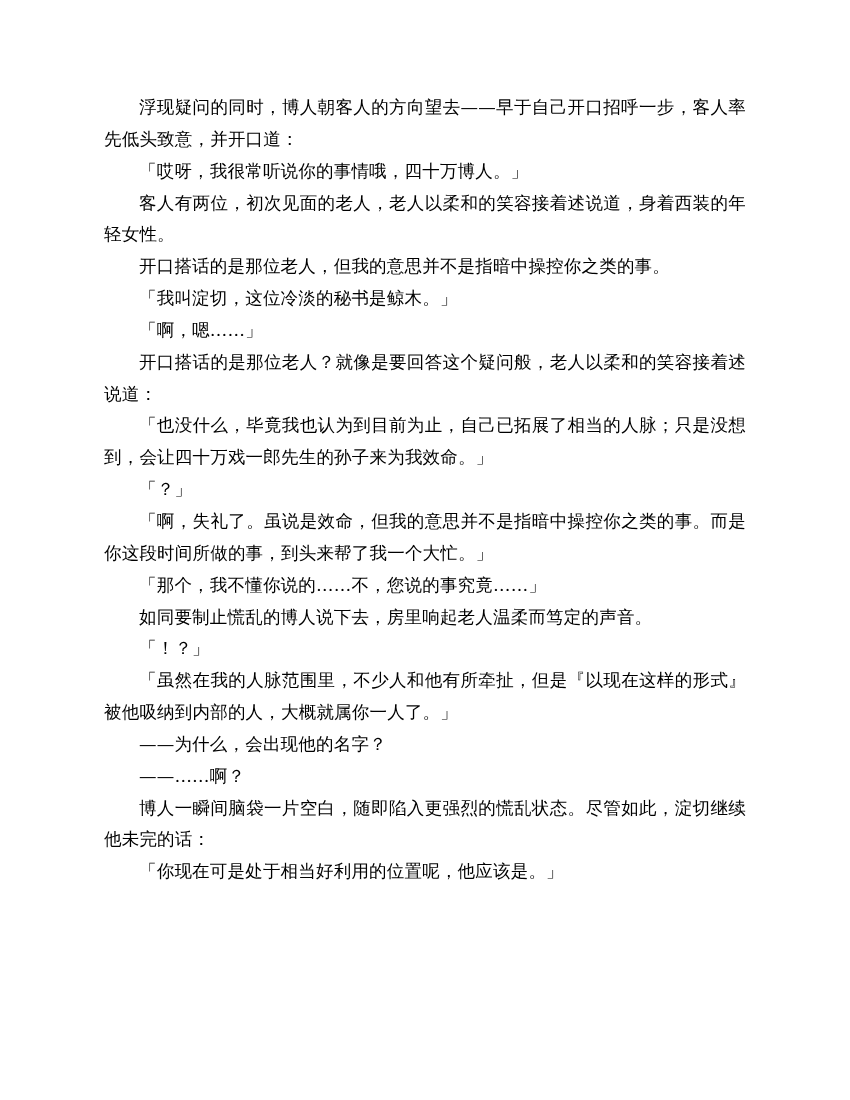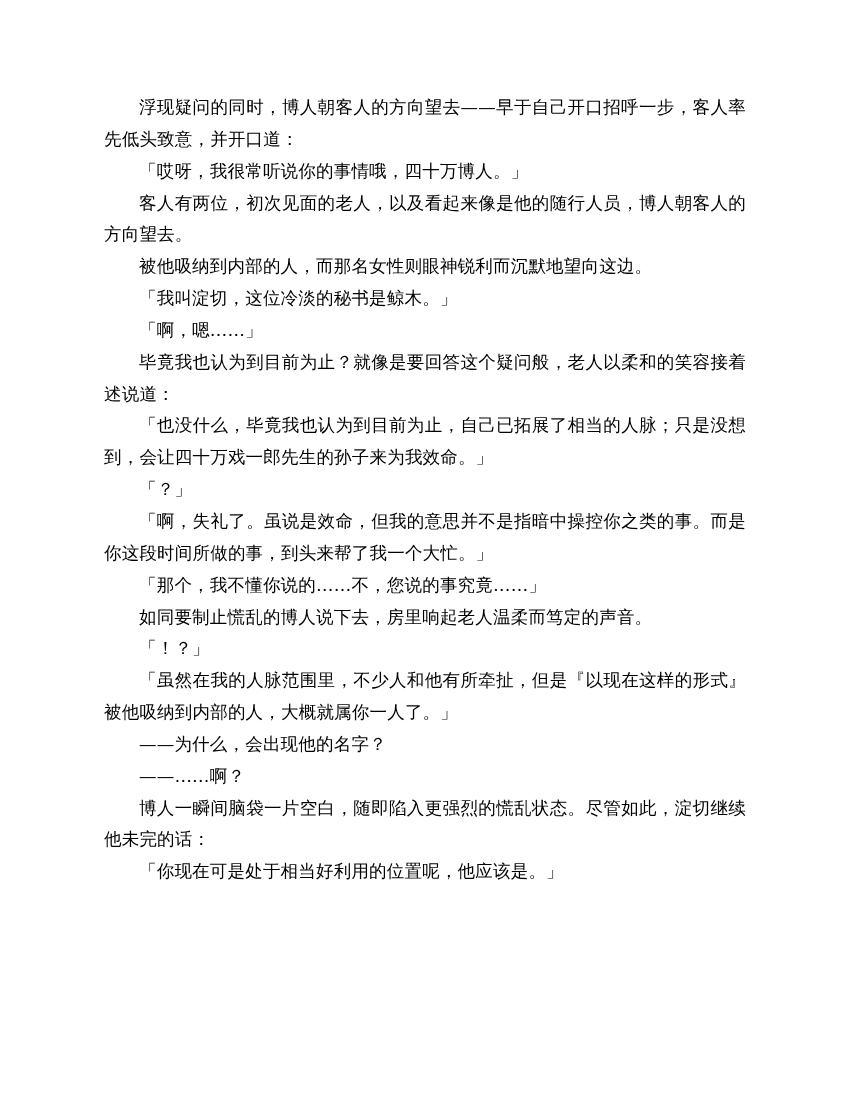--- a/index.html
+++ b/index.html
@@ -40,25 +40,25 @@
     text-indent: 2em;
   }
 </style>
 </head>
 <body>
 
 <div class="page">
   <div class="body-text">
     <p class="para">浮现疑问的同时，博人朝客人的方向望去——早于自己开口招呼一步，客人率先低头致意，并开口道：</p>
     <p class="para dialogue">「哎呀，我很常听说你的事情哦，四十万博人。」</p>
-    <p class="para">客人有两位，初次见面的老人，以及看起来像是他的随行人员，博人朝客人的方向望去。</p>
-    <p class="para">被他吸纳到内部的人，而那名女性则眼神锐利而沉默地望向这边。</p>
+    <p class="para">客人有两位，初次见面的老人，老人以柔和的笑容接着述说道，身着西装的年轻女性。</p>
+    <p class="para">开口搭话的是那位老人，但我的意思并不是指暗中操控你之类的事。</p>
     <p class="para dialogue">「我叫淀切，这位冷淡的秘书是鲸木。」</p>
     <p class="para dialogue">「啊，嗯……」</p>
-    <p class="para">毕竟我也认为到目前为止？就像是要回答这个疑问般，老人以柔和的笑容接着述说道：</p>
+    <p class="para">开口搭话的是那位老人？就像是要回答这个疑问般，老人以柔和的笑容接着述说道：</p>
     <p class="para dialogue">「也没什么，毕竟我也认为到目前为止，自己已拓展了相当的人脉；只是没想到，会让四十万戏一郎先生的孙子来为我效命。」</p>
     <p class="para dialogue">「？」</p>
     <p class="para dialogue">「啊，失礼了。虽说是效命，但我的意思并不是指暗中操控你之类的事。而是你这段时间所做的事，到头来帮了我一个大忙。」</p>
     <p class="para dialogue">「那个，我不懂你说的……不，您说的事究竟……」</p>
     <p class="para">如同要制止慌乱的博人说下去，房里响起老人温柔而笃定的声音。</p>
     <p class="para dialogue">「！？」</p>
     <p class="para dialogue">「虽然在我的人脉范围里，不少人和他有所牵扯，但是『以现在这样的形式』被他吸纳到内部的人，大概就属你一人了。」</p>
     <p class="para dash">——为什么，会出现他的名字？</p>
     <p class="para dash">——……啊？</p>
     <p class="para">博人一瞬间脑袋一片空白，随即陷入更强烈的慌乱状态。尽管如此，淀切继续他未完的话：</p>

